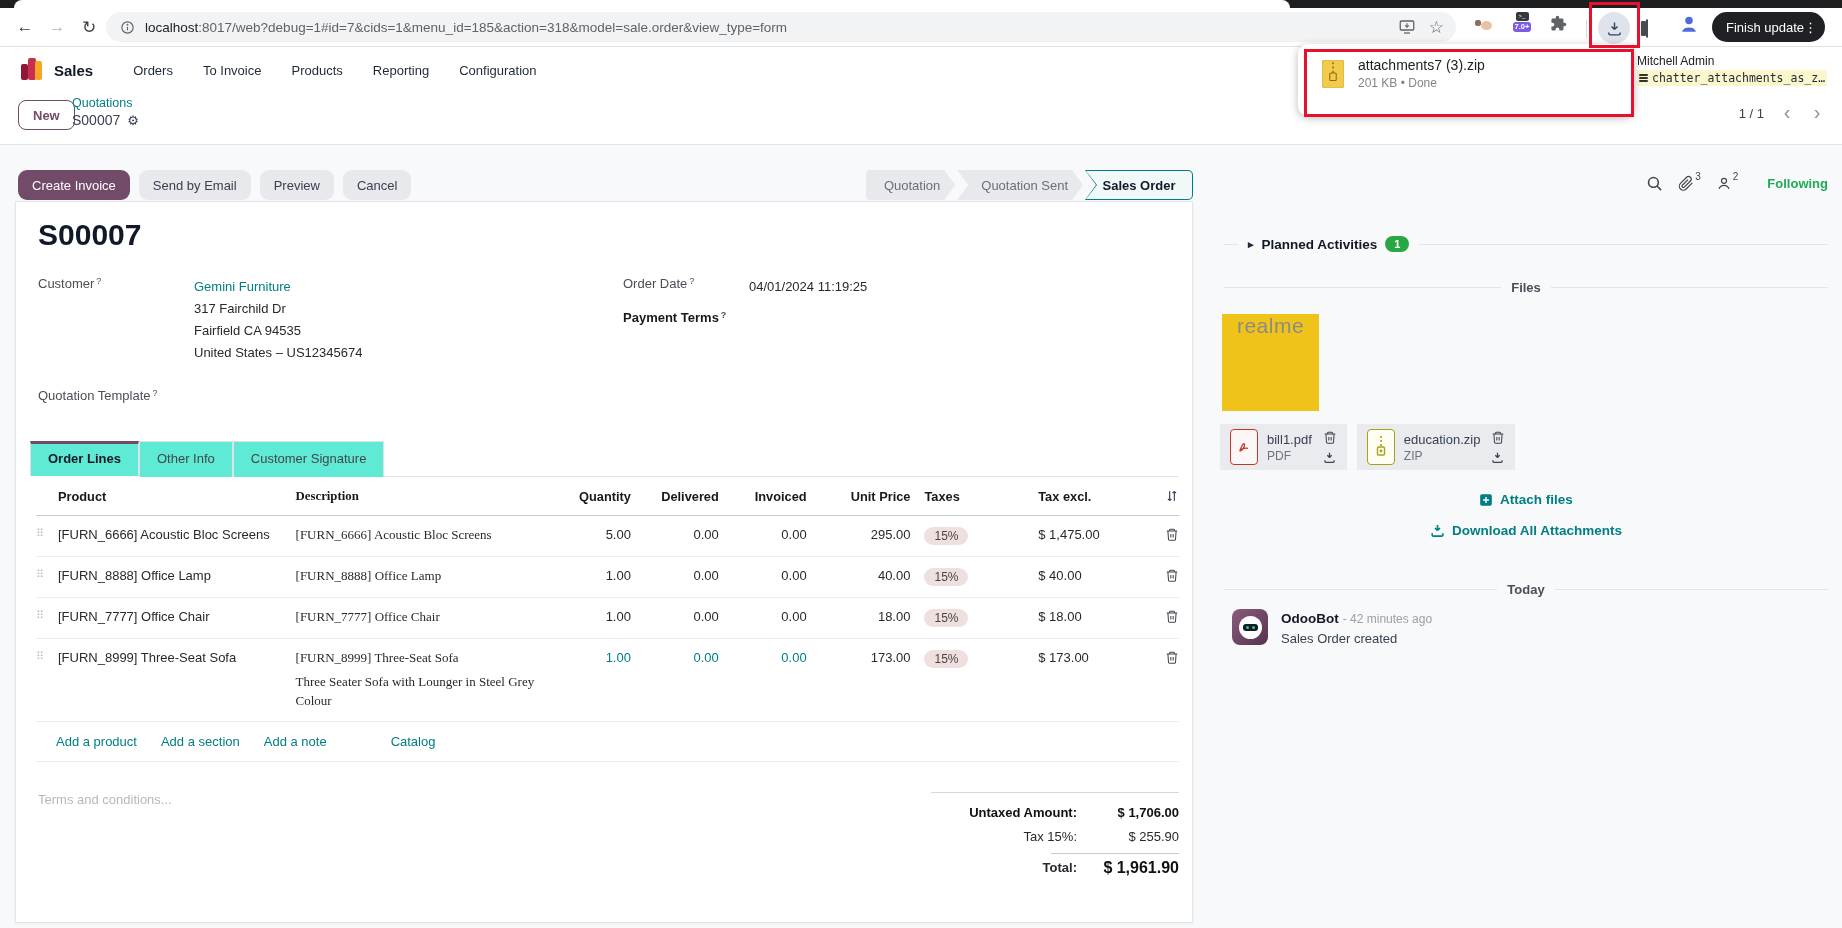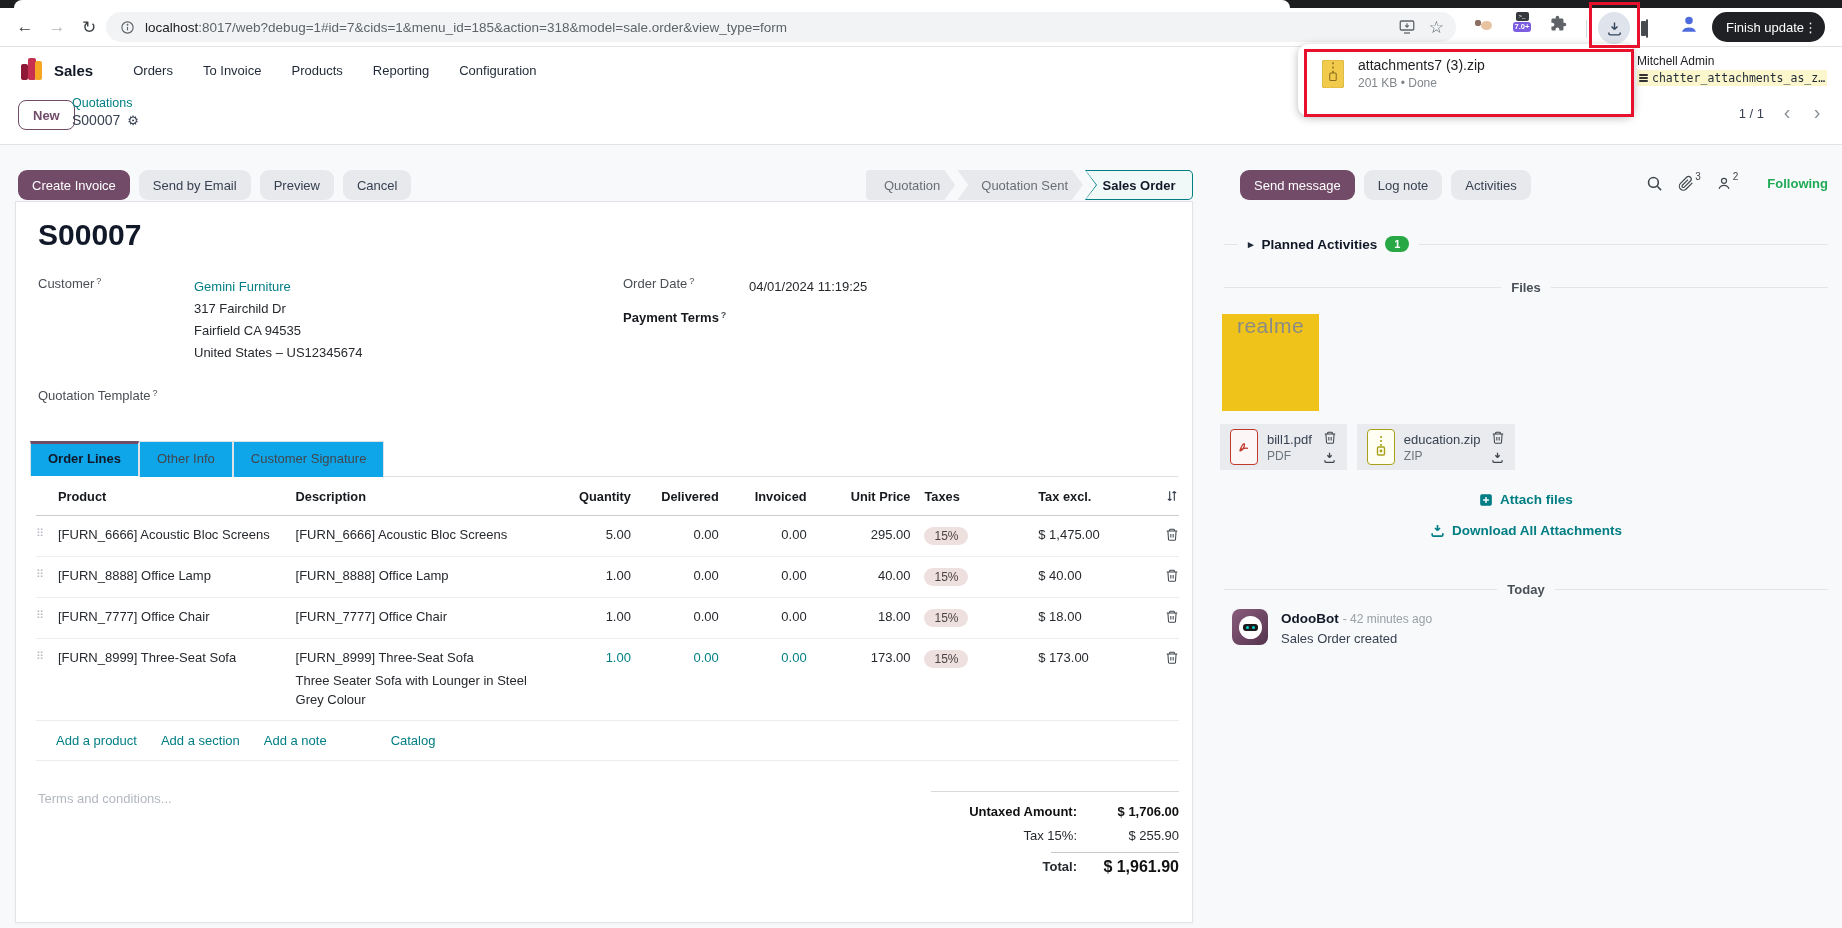--- a/index.html
+++ b/index.html
@@ -98,30 +98,30 @@
   .flabel{width:156px;font-size:13px;color:#4a4f55;}
   .flabel.strong{font-weight:700;color:#16191d;}
   .fvalue{font-size:13px;color:#26292e;line-height:22px;}
   .fvalue .link{color:#017E84;}
   .qmark{font-size:9px;color:#4a4f55;position:relative;top:-4px;margin-left:2px;}
   .addr div{line-height:22px;}
   .qt-row{margin-top:24px;}
   .fcol-r .flabel{width:126px;}
   
   .tabs{margin:26px 14px 0 14px;border-bottom:1px solid #dee2e6;display:flex;}
-  .tab{padding:9px 17px 10px;font-size:13px;color:#42474d;border:1px solid #dee2e6;border-bottom:none;background:#0ea5e9;margin-bottom:-1px;}
+  .tab{padding:9px 17px 10px;font-size:13px;color:#42474d;border:1px solid #dee2e6;border-bottom:none;background:#5eead4;margin-bottom:-1px;}
   .tab.active{border-top:3px solid #714B67;font-weight:600;color:#111827;padding-top:7px;border-bottom:1px solid #fff;}
   .tab:not(.active){border-top:1px solid #dee2e6;}
   
   .otable{margin:0 13px 0 20px;}
   .t-head{display:flex;align-items:center;height:38px;border-bottom:1px solid #c9ccd0;font-size:12.8px;font-weight:700;color:#16191d;}
   .t-row{display:flex;align-items:flex-start;border-bottom:1px solid #ebedf0;padding:11px 0;font-size:13px;color:#26292e;}
   .col-handle{width:22px;color:#b7bbc1;font-size:11px;letter-spacing:-1px;}
   .col-product{width:238px;}
-  .col-desc{width:262px;}
+  .col-desc{width:262px;font-family:Liberation Serif, serif;}
   .col-qty{width:74px;text-align:right;}
   .col-del{width:88px;text-align:right;}
   .col-inv{width:88px;text-align:right;}
   .col-price{width:104px;text-align:right;}
   .col-tax{width:128px;padding-left:14px;box-sizing:border-box;}
   .col-sub{width:116px;text-align:left;}
   .col-act{width:25px;display:flex;justify-content:flex-end;}
   .hl{color:#017E84;}
   .pill{display:inline-block;background:#efe0e0;color:#4c4343;font-size:12px;border-radius:10px;padding:2px 10px;line-height:14px;}
   .desc-extra{margin-top:6px;line-height:19px;}
@@ -277,25 +277,20 @@
       <button class="btn">Cancel</button>
     </div>
   <div class="statusbar" id="statusbar">
       <div class="step first">Quotation</div>
       <div class="step">Quotation Sent</div>
       <div class="step active">
         <div class="step-in">Sales Order</div>
       </div>
     </div>
 
-  <div class="chatter-btns" id="chatter-buttons">
-      <button class="btn btn-primary">Send message</button>
-      <button class="btn">Log note</button>
-      <button class="btn">Activities</button>
-    </div>
   <div class="chatter-right">
     <span>
       <svg width="17" height="17" viewBox="0 0 16 16">
           <circle cx="7" cy="7" r="4.6" fill="none" stroke="#41464c" stroke-width="1.5"></circle>
           <line x1="10.6" y1="10.6" x2="14.2" y2="14.2" stroke="#41464c" stroke-width="1.5"></line>
         </svg>
     </span>
     <span class="cnt-ic">
       <svg width="16" height="17" viewBox="0 0 24 24" fill="none" stroke="#41464c" stroke-width="1.8">
           <path d="M21.44 11.05l-9.19 9.19a6 6 0 0 1-8.49-8.49l9.19-9.19a4 4 0 0 1 5.66 5.66L9.41 17.41a2 2 0 0 1-2.83-2.83l8.49-8.49"></path>

